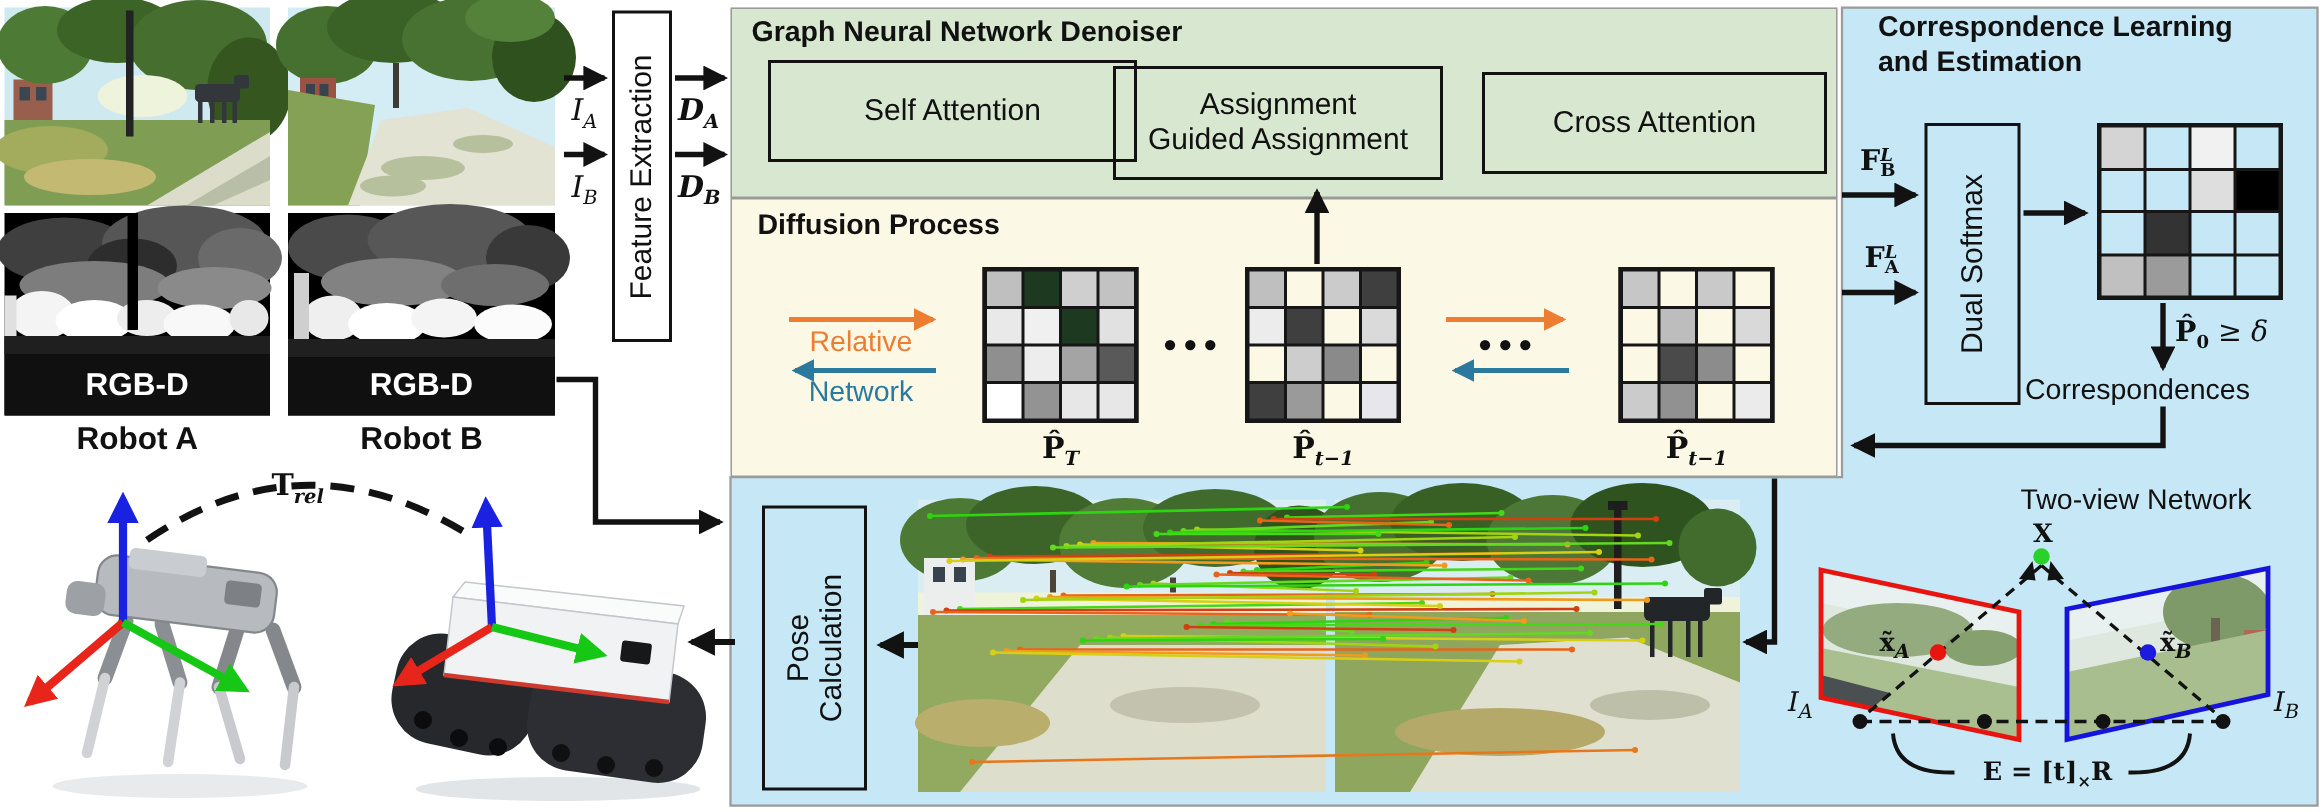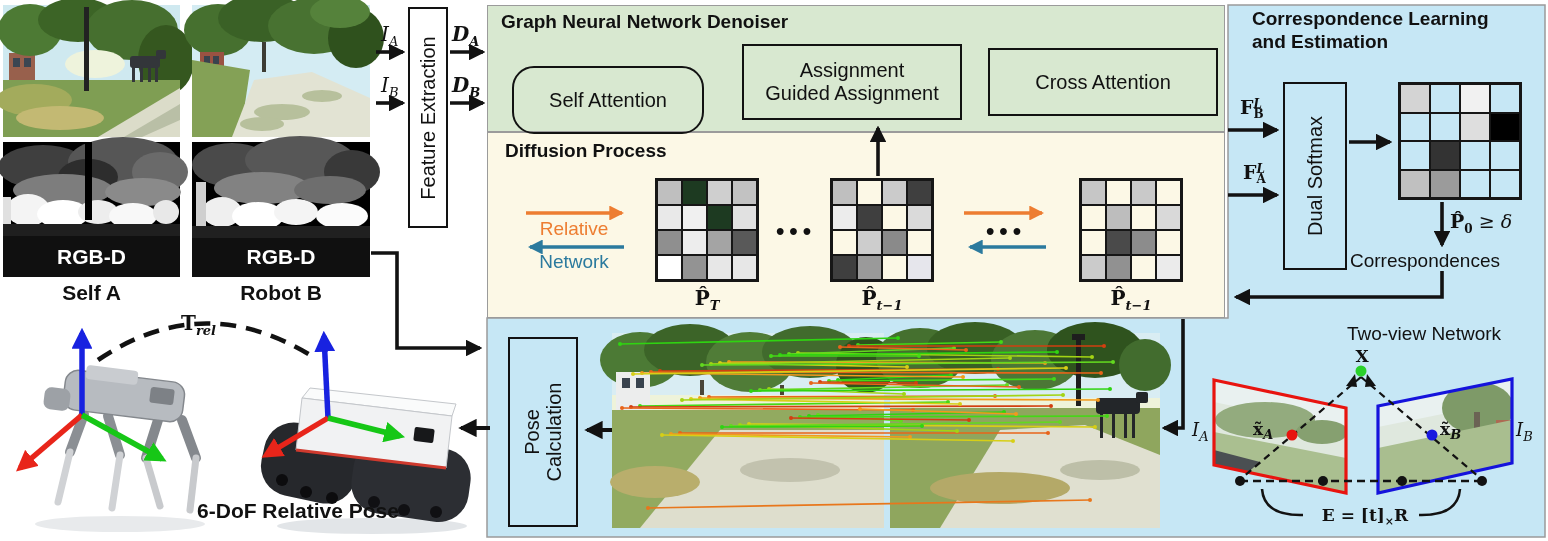--- a/index.html
+++ b/index.html
@@ -4,21 +4,21 @@
 <style>
   html,body{margin:0;padding:0;background:#fff;}
   #canvas{position:relative;width:1548px;height:541px;background:#fff;overflow:hidden;
           font-family:"Liberation Sans",sans-serif;color:#111;}
   svg{position:absolute;left:0;top:0;pointer-events:none;}
   .panel{position:absolute;border:1px solid #9b9b9b;box-sizing:border-box;}
   .boxed{position:absolute;border:2.5px solid #121212;box-sizing:border-box;
          display:flex;align-items:center;justify-content:center;text-align:center;}
   .vtext{transform:rotate(-90deg);white-space:nowrap;text-align:center;line-height:1.1;}
   .t19{font-size:19px;} .t20{font-size:20px;} .t21{font-size:21px;font-weight:bold;} .bold{font-weight:bold;}
-  .math{font-family:"DejaVu Serif",serif;font-style:italic;}
+  .math{font-family:"DejaVu Serif",serif;font-style:italic;margin-top:39px;}
   .mathbf{font-family:"DejaVu Serif",serif;font-weight:bold;font-style:normal;}
   .lbl{position:absolute;white-space:nowrap;}
   .ctr{text-align:center;}
   sub.s{font-size:13px;font-style:italic;}
   .stack{display:inline-block;vertical-align:-4px;}
   .stack sup,.stack sub{display:block;font-size:12px;line-height:10px;font-style:italic;}
   .matrix-grid{position:absolute;display:grid;grid-template-columns:repeat(4,1fr);
                grid-template-rows:repeat(4,1fr);gap:2px;padding:2px;background:#161616;
                border:1.5px solid #161616;box-sizing:border-box;}
   .dots{position:absolute;font-weight:bold;font-size:24px;letter-spacing:5px;color:#111;}
@@ -420,21 +420,21 @@
         <line x1="648" y1="508" x2="1090" y2="500" stroke="#e8771c" stroke-width="1.7"></line>
         <circle cx="648" cy="508" r="2" fill="#e8771c"></circle>
         <circle cx="1090" cy="500" r="2" fill="#e8771c"></circle>
       </g>
   </svg>
 
   <div class="boxed t20" style="left:408px;top:7px;width:40px;height:221px;">
     <div class="vtext">Feature Extraction</div>
   </div>
 
-  <div class="boxed t20" style="left:512px;top:66px;width:192px;height:68px;border-radius:22px;">
+  <div class="boxed t20" style="left:512px;top:40px;width:246px;height:68px;">
     <span>Self Attention</span>
   </div>
   <div class="boxed t20" style="left:742px;top:44px;width:220px;height:76px;line-height:1.15;">
     <span>
       <span>Assignment</span><br>
       <span>Guided Assignment</span>
     </span>
   </div>
   <div class="boxed t20" style="left:988px;top:48px;width:230px;height:68px;">
     <span>Cross Attention</span>
@@ -523,21 +523,21 @@
       <div style="background: rgb(198, 231, 245);"></div>
     </div>
 
   <div class="lbl math t20" style="left:381px;top:22px;"><span>I</span><sub class="s">A</sub></div>
   <div class="lbl math t20" style="left:381px;top:73px;"><span>I</span><sub class="s">B</sub></div>
   <div class="lbl math t20 bold" style="left:452px;top:22px;"><span>D</span><sub class="s">A</sub></div>
   <div class="lbl math t20 bold" style="left:452px;top:73px;"><span>D</span><sub class="s">B</sub></div>
 
   <div class="lbl white ctr t21" style="left:3px;top:245px;width:177px;">RGB-D</div>
   <div class="lbl white ctr t21" style="left:192px;top:245px;width:178px;">RGB-D</div>
-  <div class="lbl ctr t21" style="left:3px;top:281px;width:177px;">Self A</div>
+  <div class="lbl ctr t21" style="left:3px;top:281px;width:177px;">Robot A</div>
   <div class="lbl ctr t21" style="left:192px;top:281px;width:178px;">Robot B</div>
 
 
   <div class="lbl bold t19" style="left:501px;top:11px;">Graph Neural Network Denoiser</div>
   <div class="lbl bold t19" style="left:505px;top:140px;">Diffusion Process</div>
 
   <div class="lbl ctr t19" style="left:516px;top:218px;width:116px;color:#ED7D31;">Relative</div>
   <div class="lbl ctr t19" style="left:516px;top:251px;width:116px;color:#2b7a9e;">Network</div>
 
   <div class="dots" style="left:766px;top:217px;width:60px;text-align:center;">•••</div>
@@ -557,15 +557,14 @@
 
   <div class="lbl ctr t19" style="left:1318px;top:323px;width:212px;">Two-view Network</div>
   <div class="lbl mathbf ctr" style="left:1350px;top:346px;width:24px;font-size:17px;">X</div>
   <div class="lbl math" style="left:1192px;top:419px;font-size:18px;"><span>I</span><sub class="s">A</sub></div>
   <div class="lbl math" style="left:1516px;top:419px;font-size:18px;"><span>I</span><sub class="s">B</sub></div>
   <div class="lbl mathbf" style="left:1253px;top:419px;font-size:17px;"><span>x̃</span><sub class="s">A</sub></div>
   <div class="lbl mathbf" style="left:1440px;top:419px;font-size:17px;"><span>x̃</span><sub class="s">B</sub></div>
   <div class="lbl mathbf ctr" style="left:1310px;top:505px;width:110px;font-size:17px;"><span>E = [t]</span><sub style="font-size:11px;">×</sub><span>R</span></div>
 
   <div class="lbl mathbf t20" style="left:181px;top:311px;"><span>T</span><sub class="s">rel</sub></div>
-  <div class="lbl bold ctr t21" style="left:166px;top:499px;width:264px;">6-DoF Relative Pose</div>
 
 </div>
 
 </body></html>

